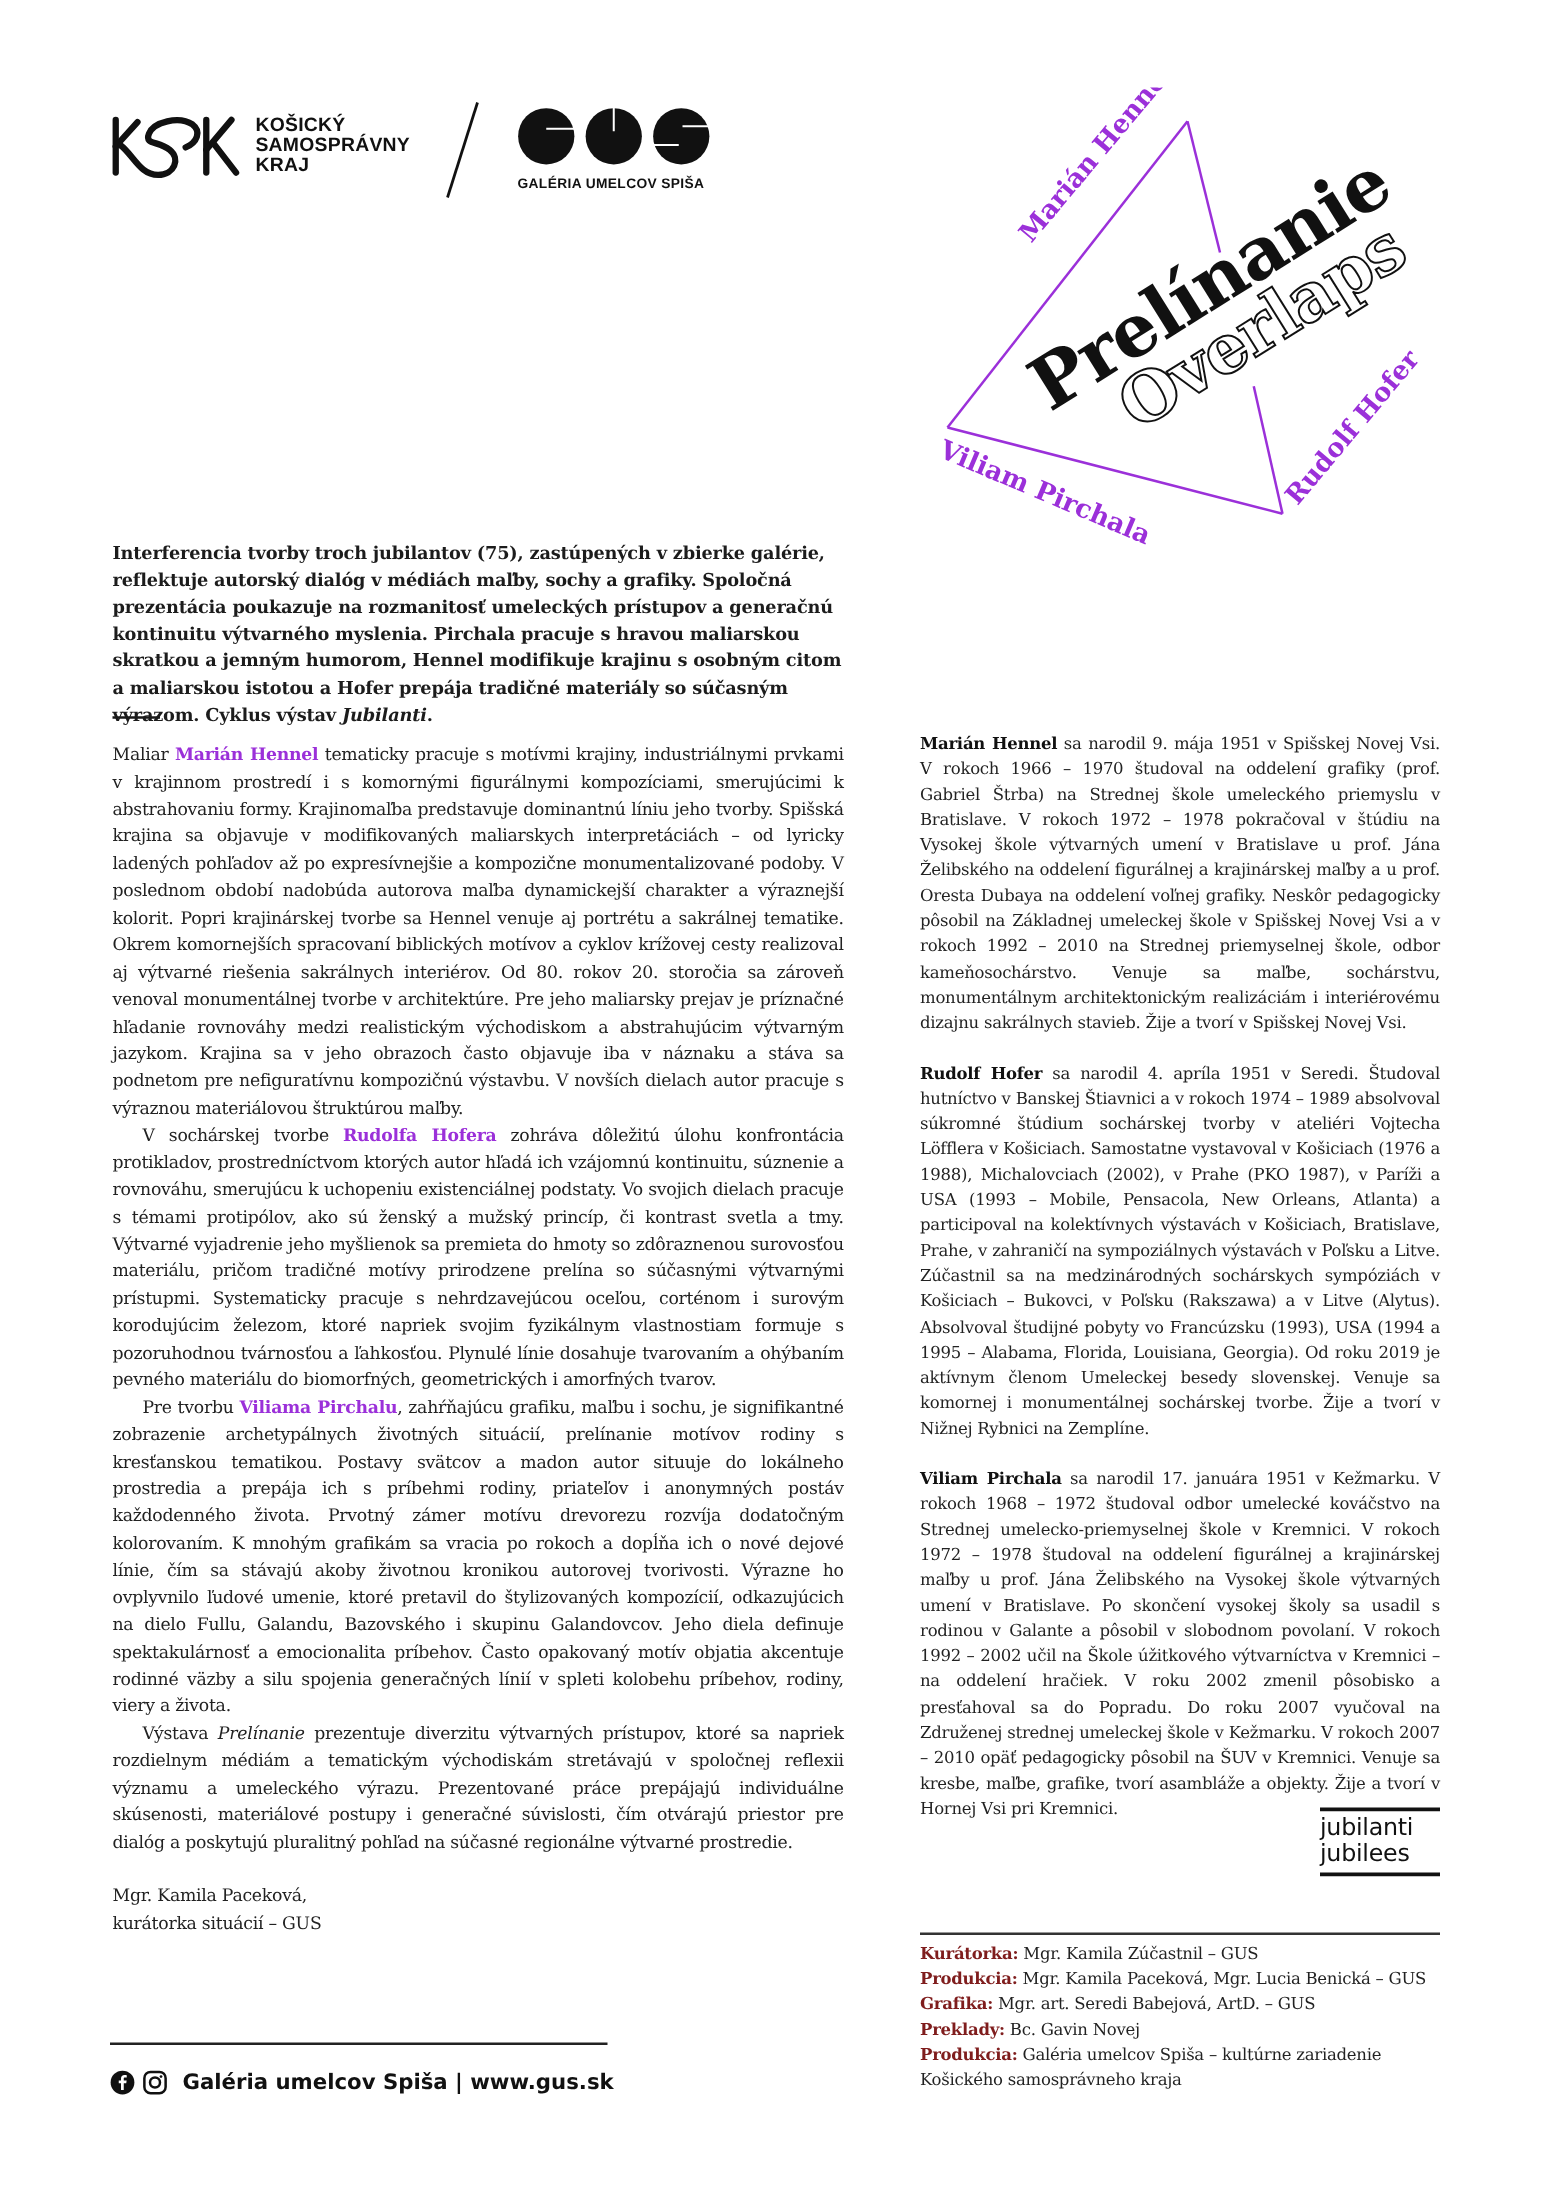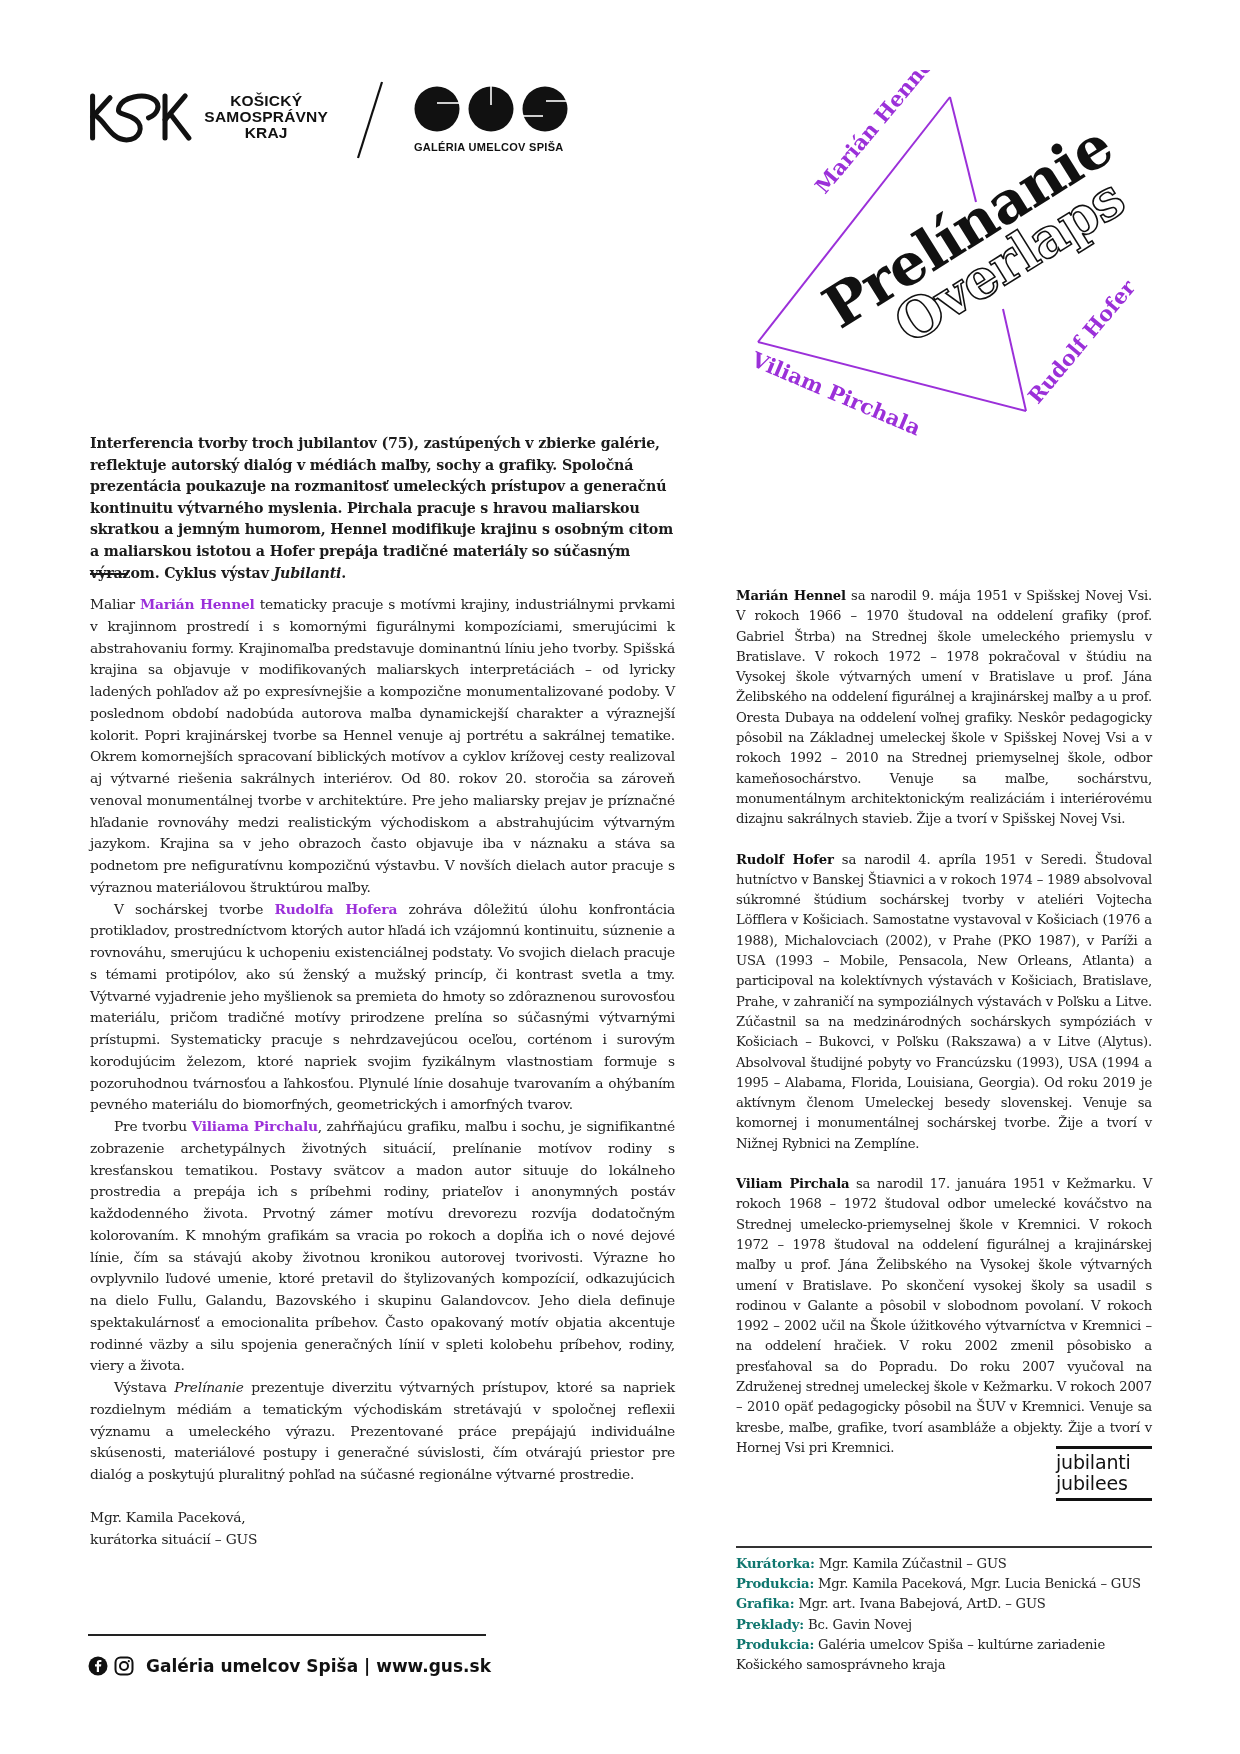--- a/index.html
+++ b/index.html
@@ -4,21 +4,21 @@
 <style>
   * { box-sizing: border-box; margin: 0; padding: 0; }
   html, body { width: 1240px; height: 1754px; background: #ffffff; }
   body { position: relative; font-family: "DejaVu Serif", "Liberation Serif", serif; color: #1a1a1a; overflow: hidden; }
 
   .abs { position: absolute; }
 
   
   .ksk-logo { left: 88px; top: 86px; width: 240px; height: 62px; display: flex; align-items: center; }
   .ksk-mark { width: 116px; height: 62px; }
-  .ksk-text { margin-left: 10px; font-family: "Liberation Sans", "DejaVu Sans", sans-serif; font-weight: 700; font-size: 15.5px; line-height: 16px; letter-spacing: 0.2px; color: #111; text-align: center; }
+  .ksk-text { margin-left: 10px; font-family: "Liberation Sans", "DejaVu Sans", sans-serif; font-weight: 700; font-size: 15.5px; line-height: 16px; letter-spacing: 0.2px; color: #111; }
   .ksk-text div { white-space: nowrap; }
 
   .logo-divider { left: 355px; top: 80px; width: 30px; height: 80px; }
 
   .gus-logo { left: 414px; top: 86px; width: 160px; height: 70px; }
   .gus-circles { display: flex; gap: 8px; }
   .gus-caption { margin-top: 9px; font-family: "Liberation Sans", "DejaVu Sans", sans-serif; font-weight: 700; font-size: 11px; letter-spacing: 0.3px; color: #111; white-space: nowrap; }
 
   
   .title-graphic { left: 730px; top: 70px; width: 440px; height: 380px; }
@@ -45,21 +45,21 @@
   .bios { left: 736px; top: 586px; width: 416px; font-size: 13.2px; line-height: 20.3px; letter-spacing: -0.2px; color: #222; }
   .bio { text-align: justify; text-align-last: left; margin-bottom: 20px; }
   .bio b { font-weight: 700; color: #111; }
 
   .jubilanti { left: 1056px; top: 1446px; width: 96px; }
   .jubilanti .bar { height: 3px; background: #111; }
   .jubilanti .txt { font-family: "DejaVu Sans", "Liberation Sans", sans-serif; font-size: 19px; line-height: 21px; color: #111; padding: 3px 0 4px 0; letter-spacing: -0.2px; }
 
   .credits-rule { left: 736px; top: 1546px; width: 416px; height: 1.5px; background: #333; }
   .credits { left: 736px; top: 1554px; width: 420px; font-size: 13.2px; line-height: 20.2px; letter-spacing: -0.2px; color: #222; }
-  .credits b { font-weight: 700; color: #0f766e; }
+  .credits b { font-weight: 700; color: #7f1d1d; }
 </style>
 </head>
 <body>
 
 <div class="abs ksk-logo">
   <svg class="ksk-mark" viewBox="0 0 116 62">
     <g fill="none" stroke="#111" stroke-width="5.5" stroke-linecap="round" stroke-linejoin="round">
       <line x1="5" y1="8" x2="5" y2="54"></line>
       <path d="M5 31 L24 10"></path>
       <path d="M9 30 C 20 38, 26 56, 42 56 C 56 56, 62 42, 52 34 C 42 26, 30 30, 34 20 C 38 10, 60 4, 72 12 C 80 18, 76 28, 66 32"></path>
@@ -155,16 +155,16 @@
     <div>jubilanti</div>
     <div>jubilees</div>
   </div>
   <div class="bar"></div>
 </div>
 
 <div class="abs credits-rule"></div>
 <div class="abs credits">
   <div><b>Kurátorka:</b><span> Mgr. Kamila Zúčastnil – GUS</span></div>
   <div><b>Produkcia:</b><span> Mgr. Kamila Paceková, Mgr. Lucia Benická – GUS</span></div>
-  <div><b>Grafika:</b><span> Mgr. art. Ivana Babejová, ArtD. – GUS</span></div>
+  <div><b>Grafika:</b><span> Mgr. art. Seredi Babejová, ArtD. – GUS</span></div>
   <div><b>Preklady:</b><span> Bc. Gavin Novej</span></div>
   <div><b>Produkcia:</b><span> Galéria umelcov Spiša – kultúrne zariadenie Košického samosprávneho kraja</span></div>
 </div>
 
 </body></html>

